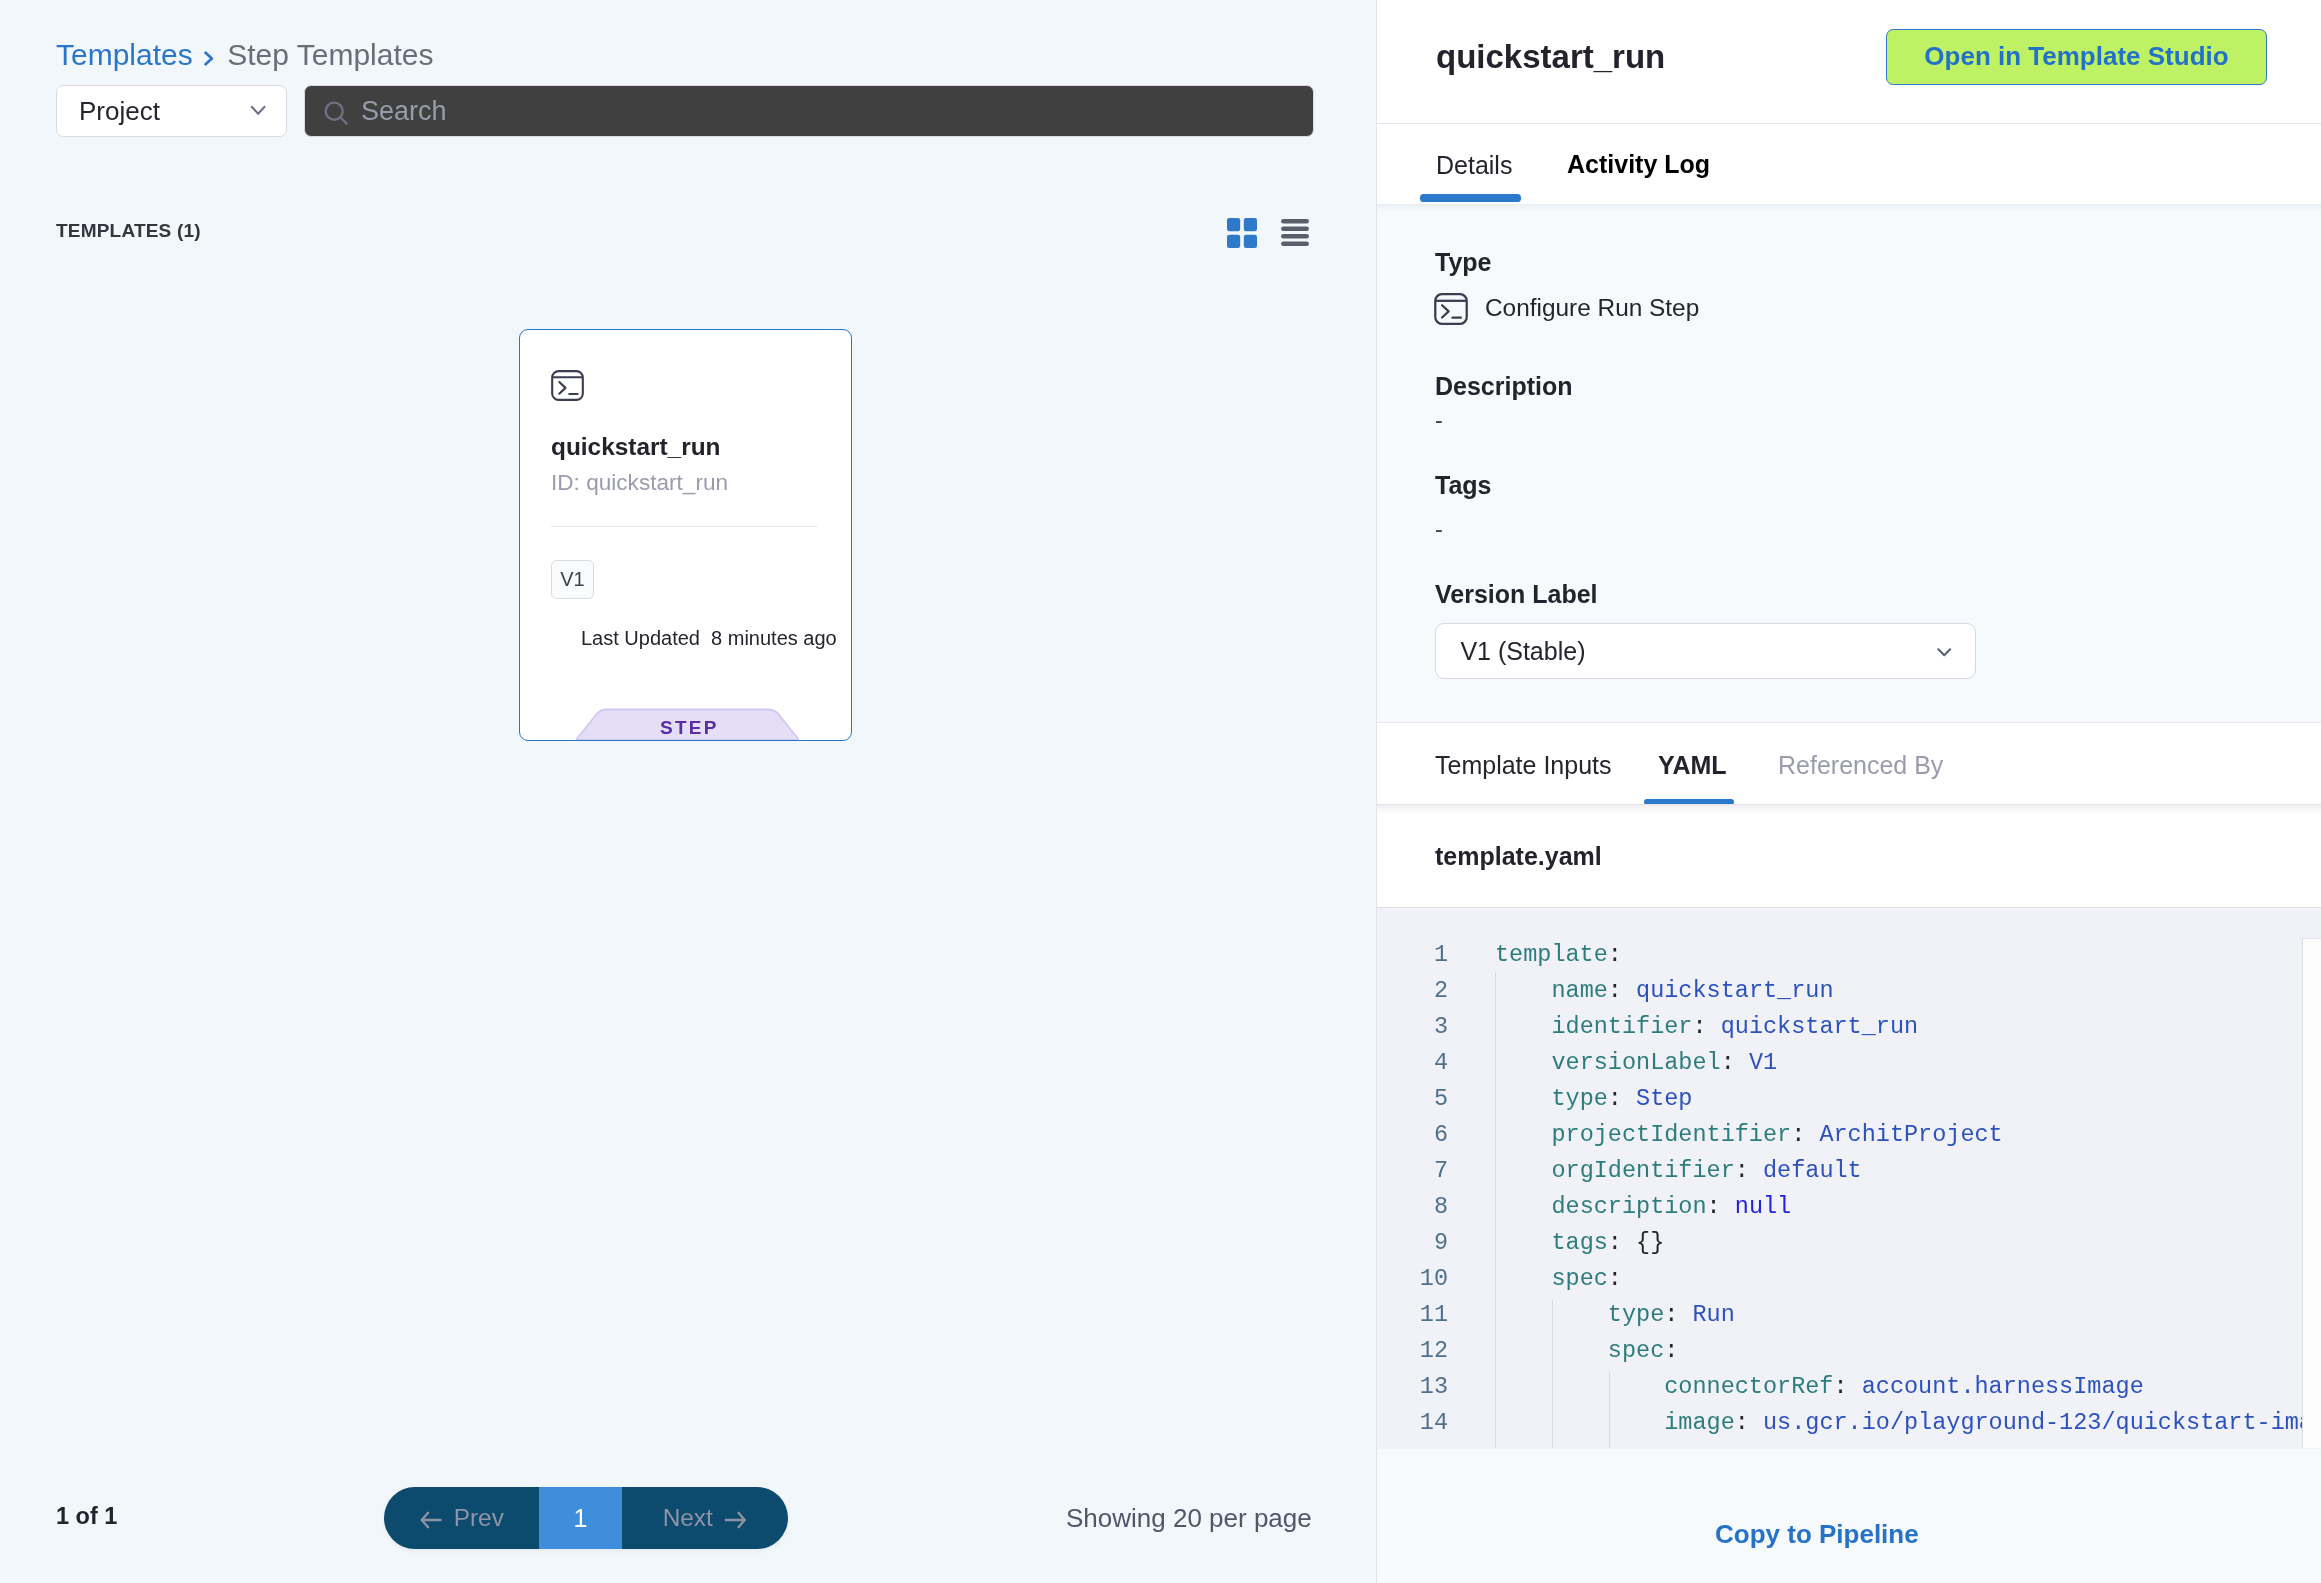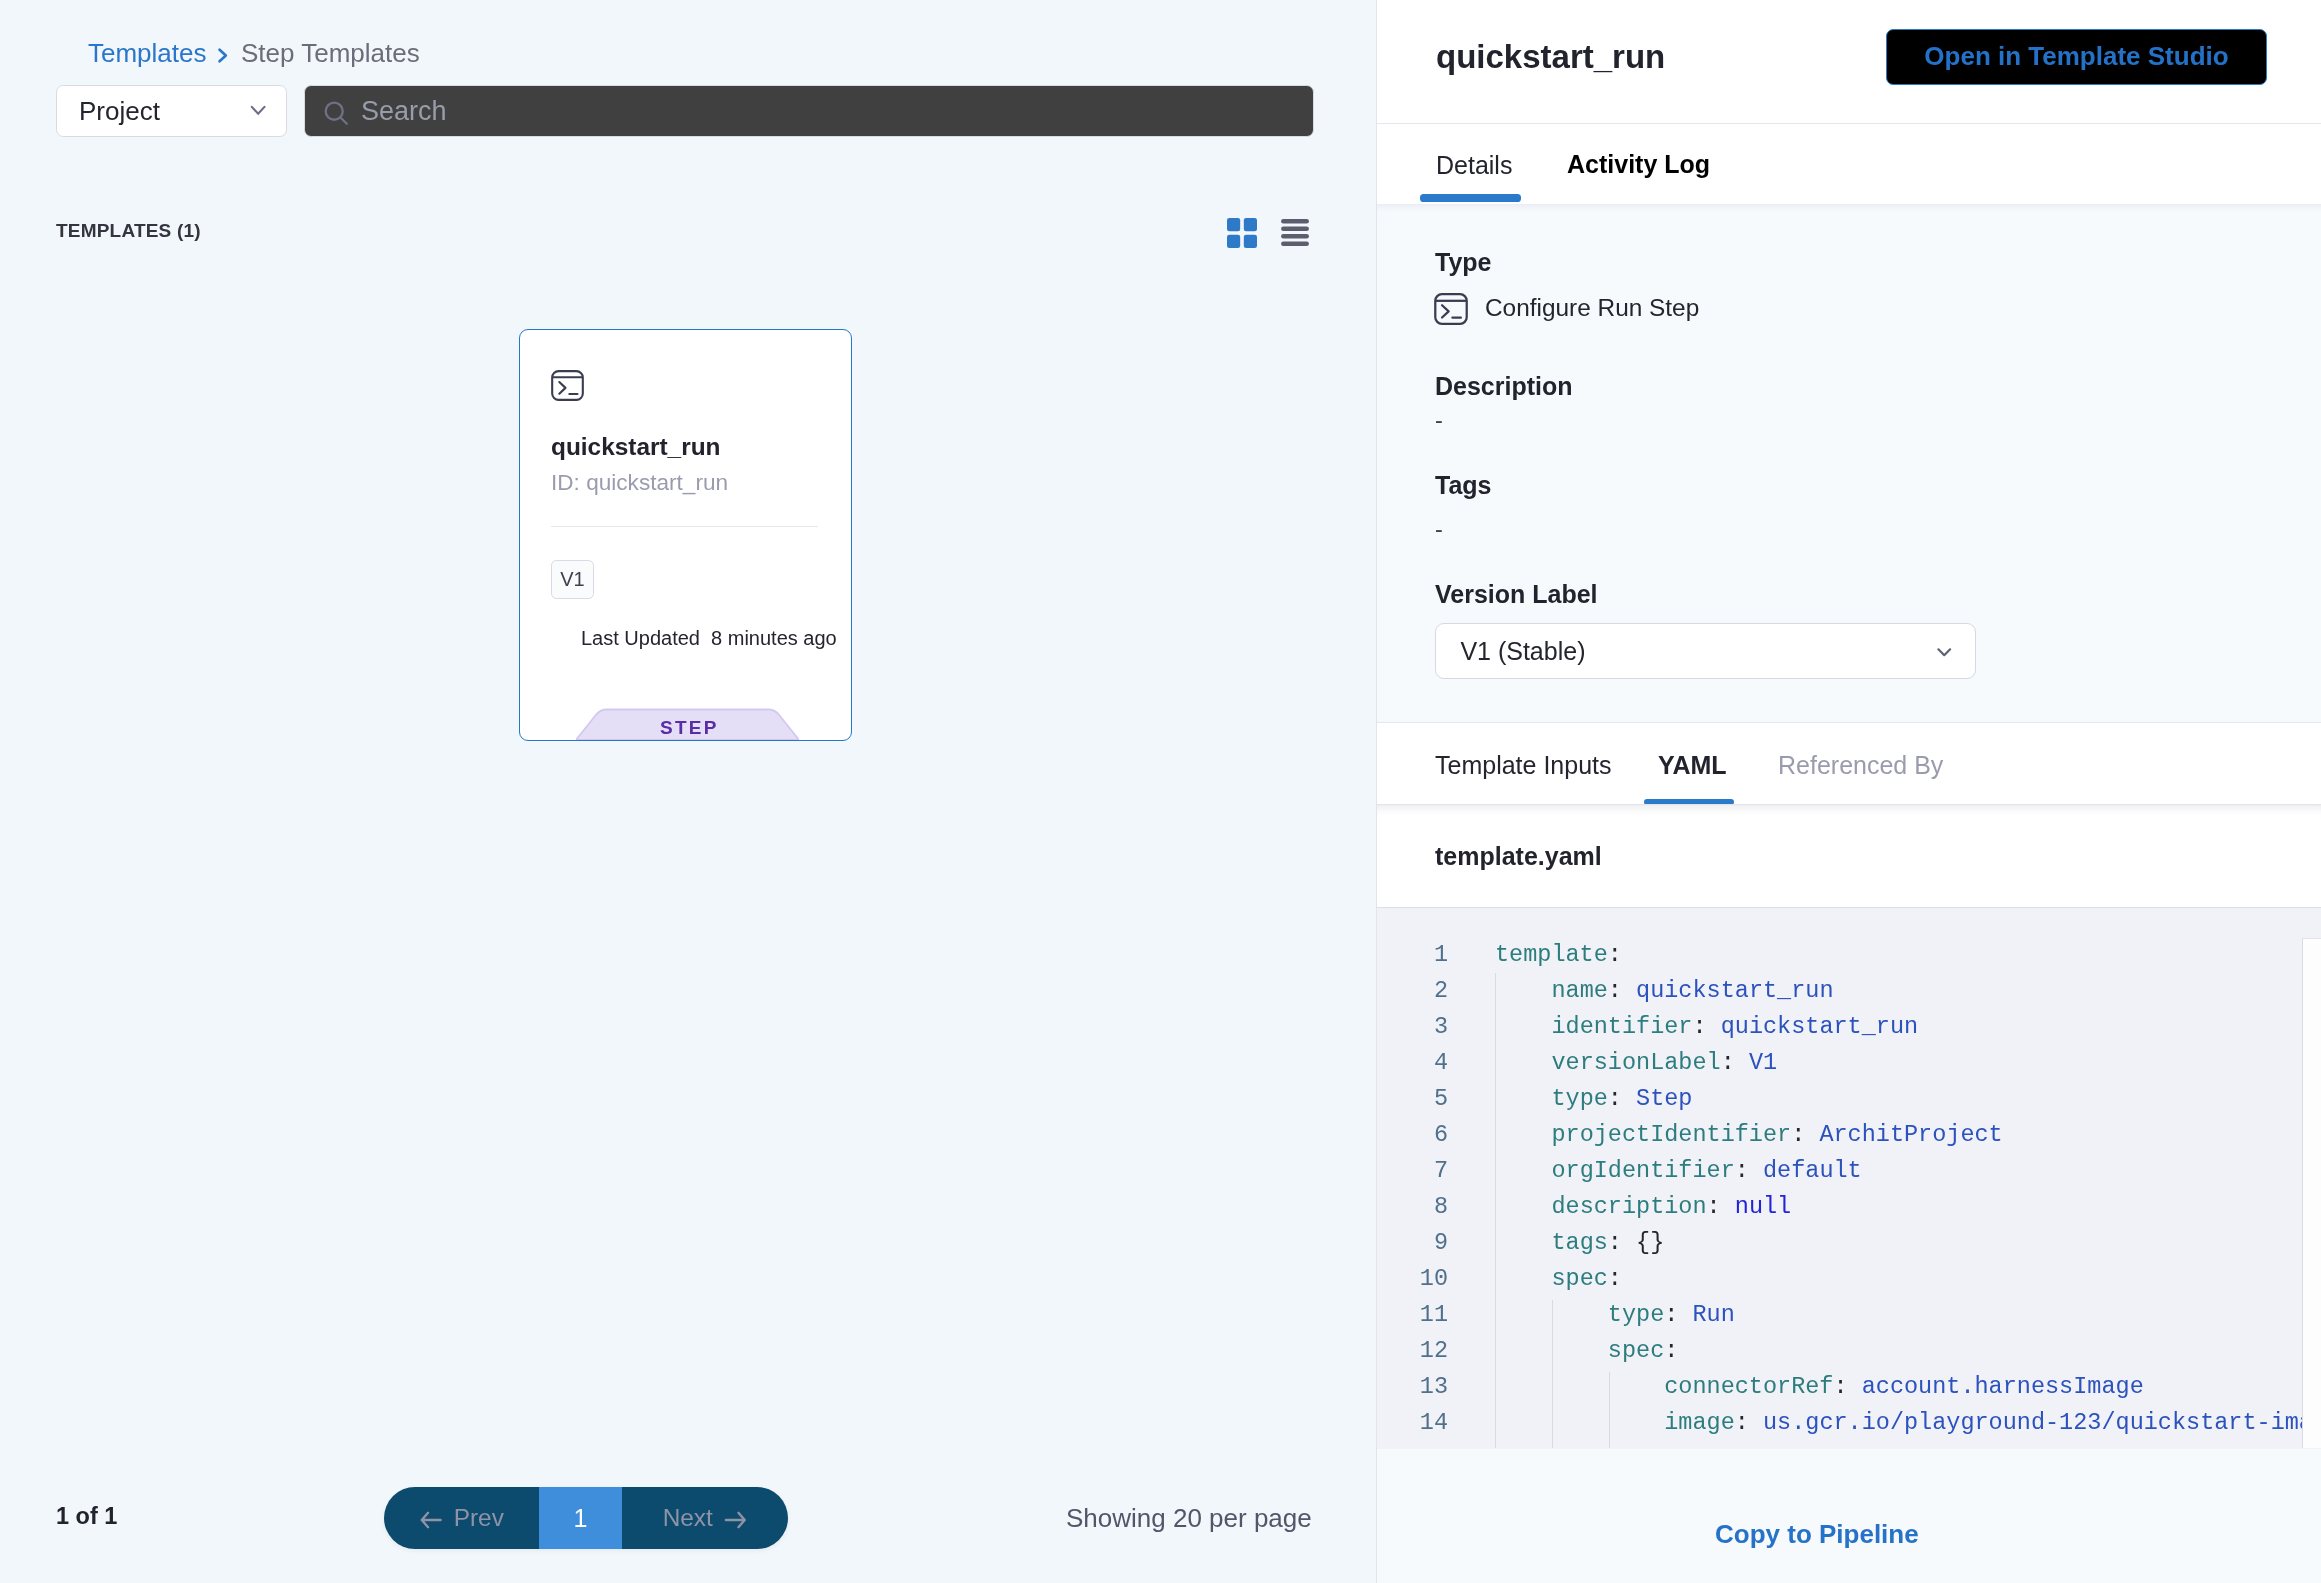--- a/index.html
+++ b/index.html
@@ -1,21 +1,21 @@
 <!DOCTYPE html>
 <html style="font-size:14.5px"><head>
 <meta charset="utf-8">
 <style>
   * { margin:0; padding:0; box-sizing:border-box; }
   html,body { width:2321px; height:1583px; overflow:hidden; }
   body { font-family:"Liberation Sans", sans-serif; color:#22232d; position:relative; background:#fff; }
   .abs { position:absolute; }
   
   #left { position:absolute; left:0; top:0; width:1376px; height:1583px; background:#f2f7fb; }
-  .crumb { left:56px; top:38px; font-size:26px;margin-left:32px; }
+  .crumb { left:56px; top:38px; font-size:30px; }
   .crumb a { color:#2a76cb; text-decoration:none; }
   .crumb .cur { color:#6b6d78; }
   .selectbox { left:56px; top:85px; width:231px; height:52px; background:#fff; border:0.9px solid #d8dbe3; border-radius:7.2px; line-height:51px; font-size:26px; color:#24252e; padding-left:22px; }
   .searchbox { left:304px; top:85px; width:1010px; height:52px; background:#404040; border:0.9px solid #d8dbe3; border-radius:7.2px; line-height:51px; }
   .searchbox .ph { position:absolute; left:56px; top:0; font-size:27px; color:#989cab; line-height:51px; }
   .tmplabel { left:56px; top:220px; font-size:19px; font-weight:bold; color:#34353f; letter-spacing:0.2px; }
   
   #card { left:519px; top:329px; width:333px; height:412px; background:#fff; border:1.8px solid #2577cb; border-radius:9px; overflow:hidden; }
   .cardtitle { left:31px; top:103px; font-size:24.4px; font-weight:bold; color:#22232d; }
   .cardid { left:31px; top:140px; font-size:22.6px; color:#9a9cad; }
@@ -26,21 +26,21 @@
   .oneof { left:56px; top:1503px; font-size:23.5px; font-weight:bold; color:#22232d; }
   #pagpill { left:384px; top:1487px; width:404px; height:62px; background:#0c4a6e; border-radius:31px; box-shadow:0 1.8px 5.4px rgba(40,41,61,.06); overflow:hidden; }
   #pagpill .cell1 { position:absolute; left:155px; top:0; width:83px; height:62px; background:#3f8edb; color:#fff; font-size:25px; text-align:center; line-height:62px; }
   #pagpill .prev { position:absolute; left:0; top:0; width:155px; height:62px; color:#8f93a6; font-size:24.4px; line-height:62px; text-align:center; }
   #pagpill .next { position:absolute; left:238px; top:0; width:166px; height:78px; color:#8f93a6; font-size:24.4px; line-height:62px; text-align:center; }
   .showing { left:1066px; top:1503px; font-size:26px; color:#53556a; }
   
   #right { position:absolute; left:1376px; top:0; width:945px; height:1583px; background:#fff; border-left:0.9px solid #e1e4ea; }
   #right .in { position:absolute; }
   .h1 { left:59px; top:38px; font-size:33px; font-weight:bold; color:#22232d; }
-  .openbtn { left:509px; top:29px; width:381px; height:56px; border:1.8px solid #2b79c9; border-radius:7.2px; color:#2472c8; font-size:26px; font-weight:bold; text-align:center; line-height:52px; background:#000000; }
+  .openbtn { left:509px; top:29px; width:381px; height:56px; border:1.8px solid #2b79c9; border-radius:7.2px; color:#2472c8; font-size:26px; font-weight:bold; text-align:center; line-height:52px; background:#bef264; }
   .divider { left:0; width:945px; height:0.9px; background:#e6e7ec; }
   .tab { font-size:25px; }
   .underline { background:#2a79cb; border-radius:3.6px; }
   .section { left:0; top:204px; width:945px; height:518px; background:#f6fafd; box-shadow:inset 0 8.1px 7.2px -6.3px rgba(40,41,61,.08); }
   .lbl { font-weight:bold; font-size:25px; color:#22232d; }
   .val { font-size:23.5px; color:#3f4050; }
   .vselect { left:58px; top:419px; width:541px; height:56px; background:#fff; border:0.9px solid #d6d8e3; border-radius:9px; line-height:54px; font-size:25px; color:#24252e; padding-left:24.4px; }
   .band2 { left:0; top:804px; width:945px; height:103px; background:#fff; border-top:0.9px solid #e2e4ed; box-shadow:inset 0 9px 8.1px -6.3px rgba(40,41,61,.10); }
   .code { left:0; top:907px; width:945px; height:542px; background:#f1f1f8; border-top:1.8px solid #dcdde8; overflow:hidden; }
   .codefont { font-family:"Liberation Mono", monospace; font-size:23.5px; line-height:36px; }

